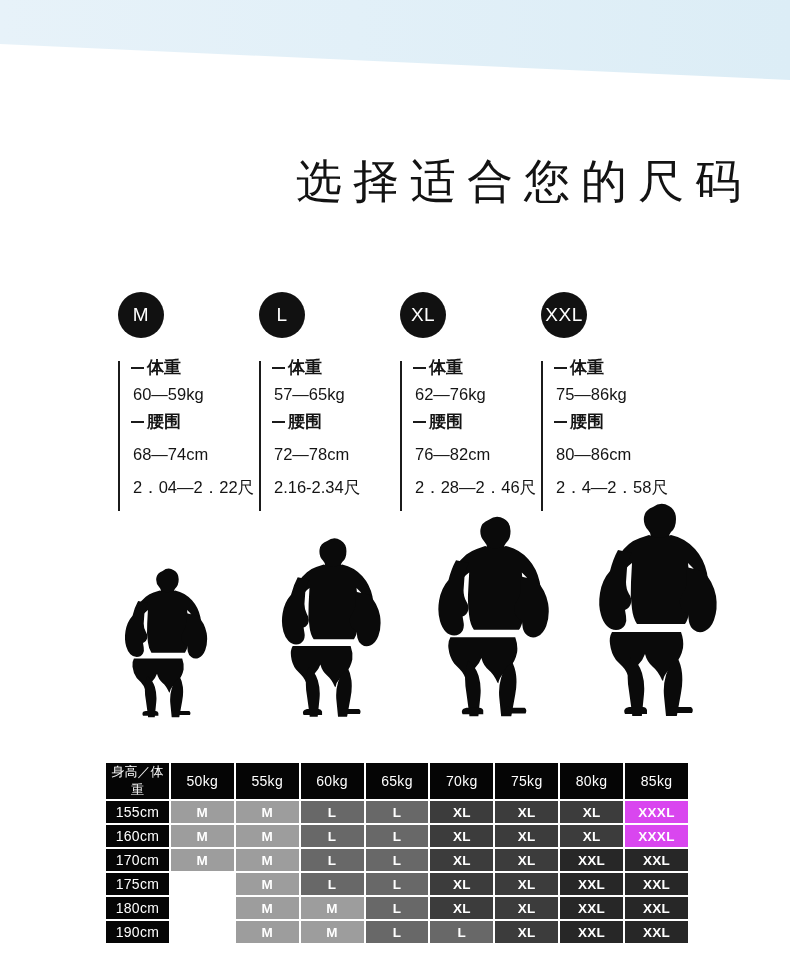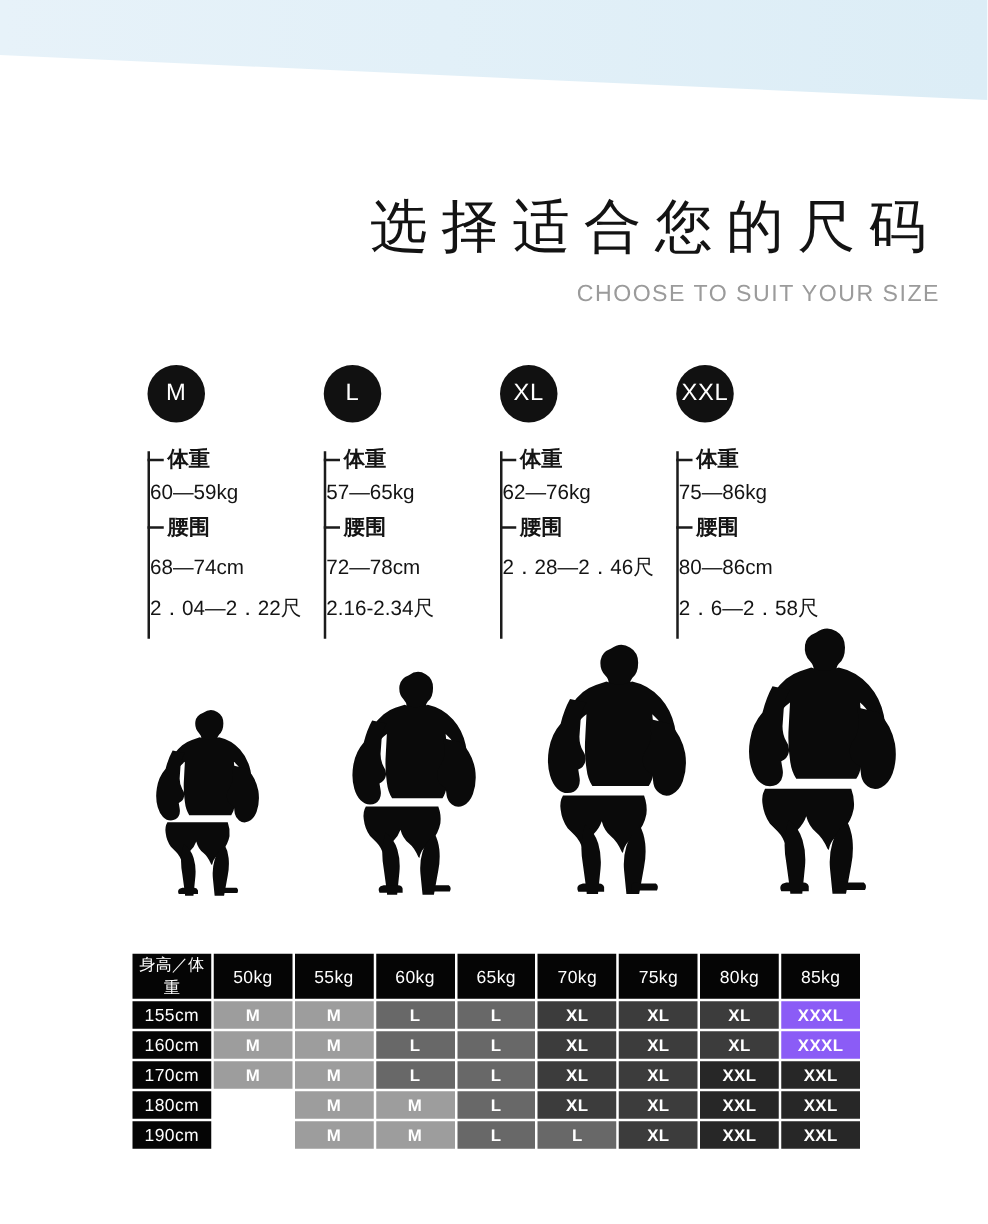--- a/index.html
+++ b/index.html
@@ -67,20 +67,21 @@
     display: flex;
     align-items: center;
     justify-content: center;
     font-size: 19px;
     letter-spacing: 0.5px;
     font-weight: 400;
   }
   .spec-body {
     position: relative;
     margin-top: 16px;
+    padding-left: 13px;
   }
   .spec-rail {
     position: absolute;
     left: 0; top: 7px;
     width: 1.6px;
     height: 150px;
     background: #1b1b1b;
   }
   .spec-line {
     position: relative;
@@ -139,40 +140,39 @@
   #size-table td.rowhead {
     background: #050505;
     font-weight: 400;
     font-size: 14px;
     margin-left: 48px;
   }
   td.c-M    { background: #9d9d9d; }
   td.c-L    { background: #686868; }
   td.c-XL   { background: #3c3c3c; }
   td.c-XXL  { background: #272727; }
-  td.c-XXXL { background: #8b5cf6; }
+  td.c-XXXL { background: #d946ef; }
   td.c-empty { background: #ffffff; }
 </style>
 </head>
 <body>
 
 <svg id="top-band" viewBox="0 0 790 90" preserveAspectRatio="none">
   <defs>
     <linearGradient id="bandgrad" x1="0" y1="0" x2="1" y2="0">
       <stop offset="0%" stop-color="#e7f2f9"></stop>
       <stop offset="45%" stop-color="#e2f0f8"></stop>
       <stop offset="100%" stop-color="#dcedf6"></stop>
     </linearGradient>
   </defs>
   <polygon points="0,0 790,0 790,80 0,44" fill="url(#bandgrad)"></polygon>
 </svg>
 
 <div id="title-block">
   <h1 id="page-title">选择适合您的尺码</h1>
-  <p id="page-subtitle">CHOOSE TO SUIT YOUR SIZE</p>
 </div>
 
 <div id="spec-row">
 
   <div class="spec-col">
     <div class="size-badge">M</div>
     <div class="spec-body">
       <div class="spec-rail"></div>
       <div class="spec-line labeled">体重</div>
       <div class="spec-line value">60—59kg</div>
@@ -194,33 +194,34 @@
     </div>
   </div>
 
   <div class="spec-col">
     <div class="size-badge">XL</div>
     <div class="spec-body">
       <div class="spec-rail"></div>
       <div class="spec-line labeled">体重</div>
       <div class="spec-line value">62—76kg</div>
       <div class="spec-line labeled">腰围</div>
+      <div class="spec-line value gap">76—82cm</div>
       <div class="spec-line value gap">2．28—2．46尺</div>
     </div>
   </div>
 
   <div class="spec-col">
     <div class="size-badge">XXL</div>
     <div class="spec-body">
       <div class="spec-rail"></div>
       <div class="spec-line labeled">体重</div>
       <div class="spec-line value">75—86kg</div>
       <div class="spec-line labeled">腰围</div>
       <div class="spec-line value gap">80—86cm</div>
-      <div class="spec-line value gap">2．6—2．58尺</div>
+      <div class="spec-line value gap">2．4—2．58尺</div>
     </div>
   </div>
 
 </div>
 
 <div id="silhouettes">
     <div class="fig-wrap" style="left: 20px; transform: scale(0.7); transform-origin: left bottom;">
     <svg width="150" height="215" viewBox="0 0 150 215" preserveAspectRatio="xMidYEnd meet">
       <g fill="#0a0a0a">
 
@@ -636,20 +637,31 @@
         <td class="c-M">M</td>
         <td class="c-M">M</td>
         <td class="c-L">L</td>
         <td class="c-L">L</td>
         <td class="c-XL">XL</td>
         <td class="c-XL">XL</td>
         <td class="c-XXL">XXL</td>
         <td class="c-XXL">XXL</td>
       </tr>
       <tr>
+        <td class="rowhead">175cm</td>
+        <td class="c-empty"></td>
+        <td class="c-M">M</td>
+        <td class="c-L">L</td>
+        <td class="c-L">L</td>
+        <td class="c-XL">XL</td>
+        <td class="c-XL">XL</td>
+        <td class="c-XXL">XXL</td>
+        <td class="c-XXL">XXL</td>
+      </tr>
+      <tr>
         <td class="rowhead">180cm</td>
         <td class="c-empty"></td>
         <td class="c-M">M</td>
         <td class="c-M">M</td>
         <td class="c-L">L</td>
         <td class="c-XL">XL</td>
         <td class="c-XL">XL</td>
         <td class="c-XXL">XXL</td>
         <td class="c-XXL">XXL</td>
       </tr>

